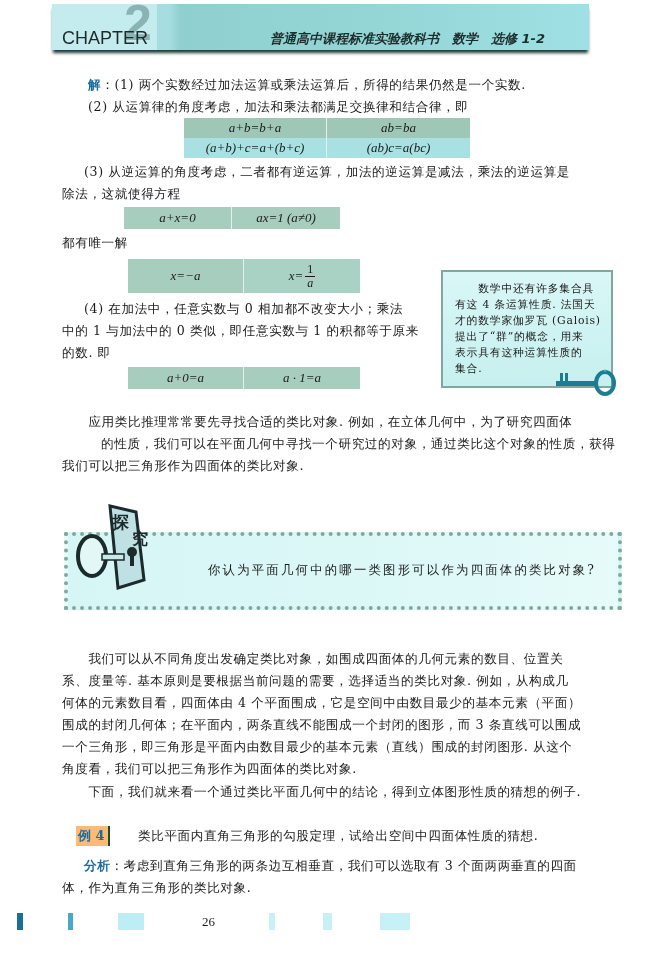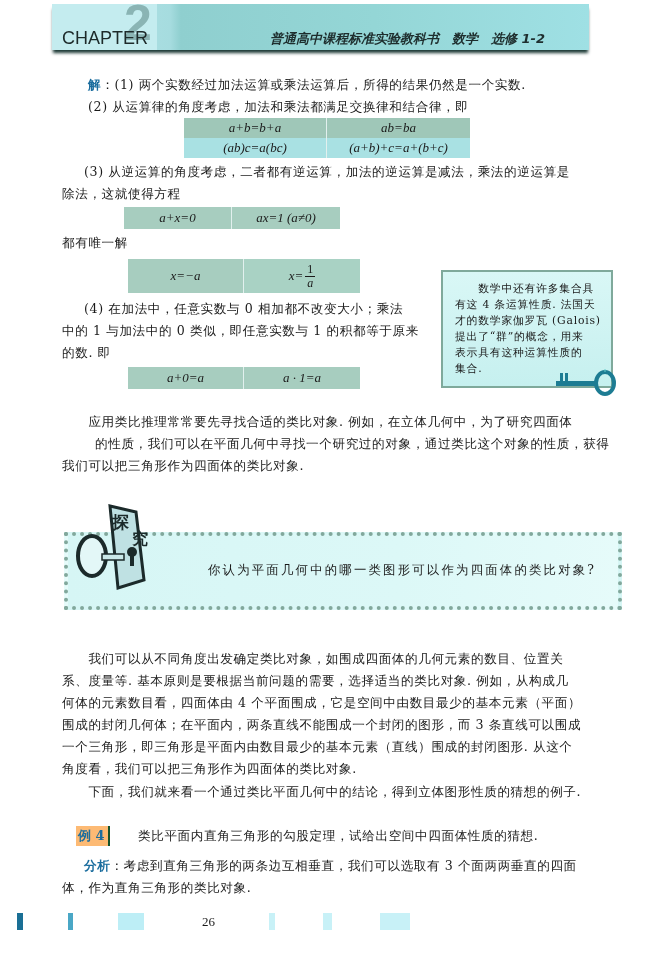--- a/index.html
+++ b/index.html
@@ -64,22 +64,22 @@
 
 <div class="p" style="left:88px; top:74px;"><span class="blue">解</span><span>：(1) 两个实数经过加法运算或乘法运算后，所得的结果仍然是一个实数.</span></div>
 <div class="p" style="left:88px; top:96px;">(2) 从运算律的角度考虑，加法和乘法都满足交换律和结合律，即</div>
 
 <div class="mtable" style="left:184px; top:118px;">
   <div class="mrow row-dark">
     <div class="mcell" style="width:143px;">a+b=b+a</div>
     <div class="mcell" style="width:143px;">ab=ba</div>
   </div>
   <div class="mrow row-light">
+    <div class="mcell" style="width:143px;">(a+b)+c=a+(b+c)</div>
     <div class="mcell" style="width:143px;">(ab)c=a(bc)</div>
-    <div class="mcell" style="width:143px;">(a+b)+c=a+(b+c)</div>
   </div>
 </div>
 
 <div class="p" style="left:84px; top:161px;">(3) 从逆运算的角度考虑，二者都有逆运算，加法的逆运算是减法，乘法的逆运算是</div>
 <div class="p" style="left:62px; top:183px;">除法，这就使得方程</div>
 
 <div class="mtable single" style="left:124px; top:207px;">
   <div class="mrow">
     <div class="mcell" style="width:108px;">a+x=0</div>
     <div class="mcell" style="width:108px;">ax=1 (a≠0)</div>
@@ -122,21 +122,21 @@
 </div>
 <svg class="key-icon" viewBox="0 0 62 28">
   <rect x="0" y="12" width="40" height="5" fill="#1d7c93"></rect>
   <rect x="4" y="4" width="3" height="9" fill="#1d7c93"></rect>
   <rect x="9" y="4" width="3" height="9" fill="#1d7c93"></rect>
   <ellipse cx="49" cy="14" rx="9" ry="11" fill="none" stroke="#1d7c93" stroke-width="4"></ellipse>
   <line x1="49" y1="0" x2="49" y2="3" stroke="#6cc" stroke-width="1"></line>
 </svg>
 
 <div class="p" style="left:62px; top:411px;">　　应用类比推理常常要先寻找合适的类比对象. 例如，在立体几何中，为了研究四面体</div>
-<div class="p" style="left:56px; top:433px;padding-left:39px;">的性质，我们可以在平面几何中寻找一个研究过的对象，通过类比这个对象的性质，获得</div>
+<div class="p" style="left:62px; top:433px;padding-left:39px;">的性质，我们可以在平面几何中寻找一个研究过的对象，通过类比这个对象的性质，获得</div>
 <div class="p" style="left:62px; top:455px;">我们可以把三角形作为四面体的类比对象.</div>
 
 <div class="explore"></div>
 <svg class="explore-icon" viewBox="0 0 80 92">
   <polygon points="36,6 62,12 70,80 44,88" fill="#bfe1e3" stroke="#1b2a2a" stroke-width="3"></polygon>
   <ellipse cx="18" cy="56" rx="14" ry="20" fill="#e3f7f7" stroke="#1b2a2a" stroke-width="4"></ellipse>
   <rect x="28" y="54" width="22" height="6" fill="#c9e8e8" stroke="#1b2a2a" stroke-width="1.5"></rect>
   <circle cx="58" cy="52" r="5" fill="#1b2a2a"></circle>
   <rect x="56" y="52" width="4" height="14" fill="#1b2a2a"></rect>
   <text x="38" y="28" font-size="17" font-weight="bold" fill="#1b2a2a" font-family="DejaVu Sans, sans-serif">探</text>

